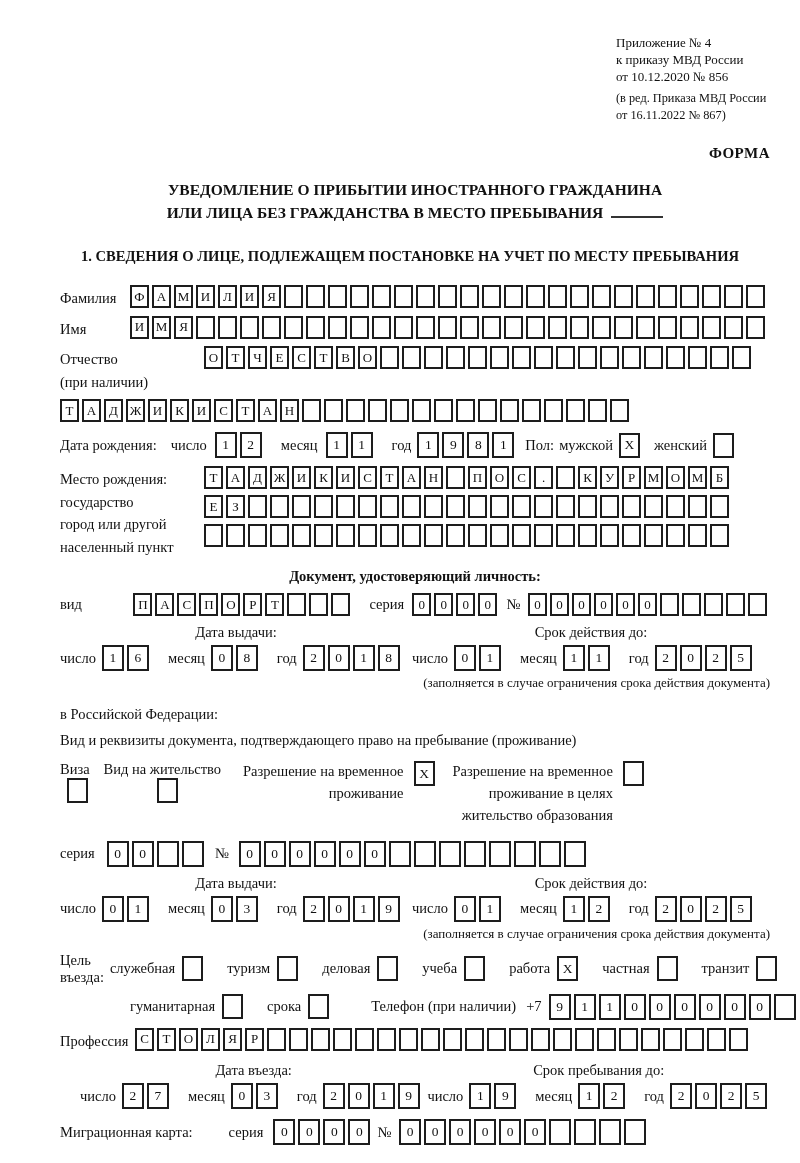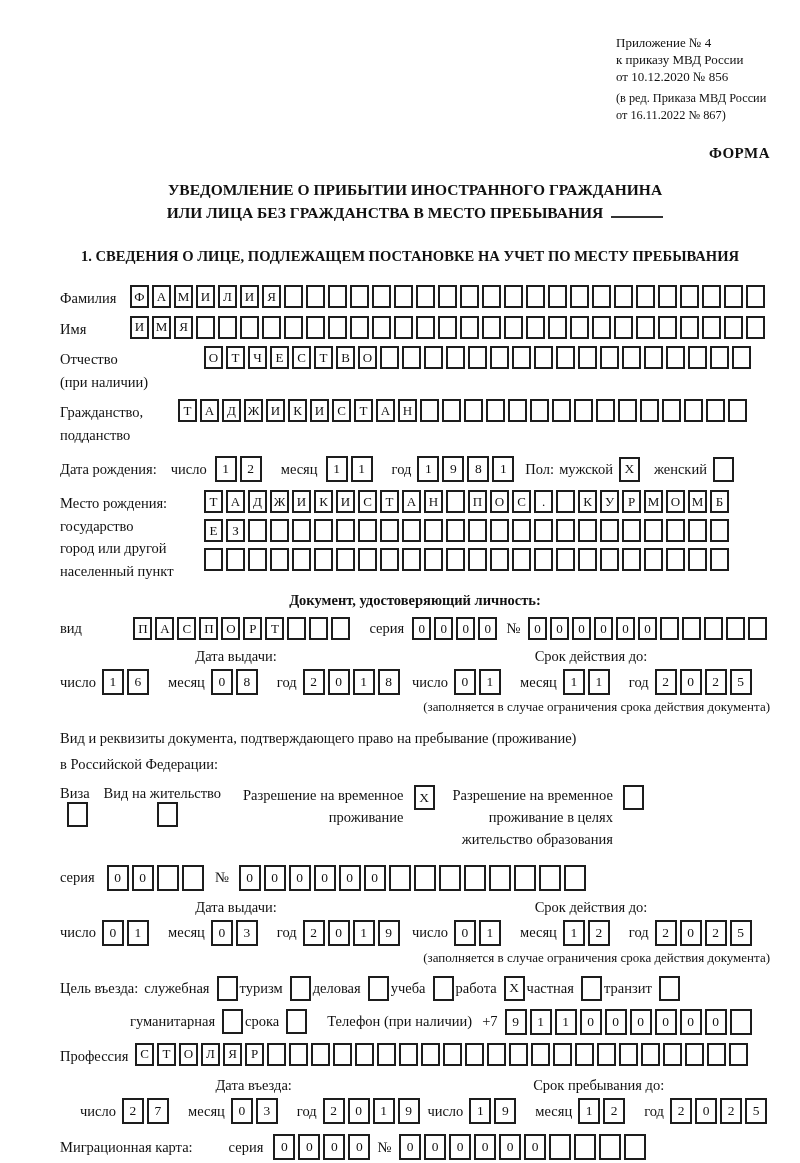--- a/index.html
+++ b/index.html
@@ -57,21 +57,21 @@
   
   .opts { display:flex; align-items:flex-start; margin:8px 0 14px; }
   .opt-inline { display:flex; align-items:center; margin-right:22px;flex-direction:column; }
   .opt-inline .box { margin-left:10px; }
   .opt-multi { display:flex; align-items:flex-start; margin-right:18px; }
   .opt-multi .txt { text-align:right; line-height:1.5; }
   .opt-multi .box { margin-left:10px; }
 
   
   .purpose-line { display:flex; align-items:center; flex-wrap:nowrap; margin-bottom:8px; }
-  .purpose-line .p { display:flex; align-items:center; margin-right:2px; white-space:nowrap; }
+  .purpose-line .p { display:flex; align-items:center; margin-right:24px; white-space:nowrap; }
   .purpose-line .p .box { margin-left:7px; }
   .indent70 { margin-left:70px; }
   .phone-lbl { margin:0 10px 0 18px; white-space:nowrap; }
 </style>
 </head>
 <body>
 
 <div class="page">
 
   <div class="annex">
@@ -192,24 +192,20 @@
         <span class="cell"></span>
         <span class="cell"></span>
         <span class="cell"></span>
         <span class="cell"></span>
         <span class="cell"></span>
         <span class="cell"></span>
       </div>
   </div>
 
   <div class="frow">
-    <div class="flabel w118 stack">
-      <div>Гражданство,</div>
-      <div>подданство</div>
-    </div>
     <div class="cells">
         <span class="cell">Т</span>
         <span class="cell">А</span>
         <span class="cell">Д</span>
         <span class="cell">Ж</span>
         <span class="cell">И</span>
         <span class="cell">К</span>
         <span class="cell">И</span>
         <span class="cell">С</span>
         <span class="cell">Т</span>
@@ -434,22 +430,22 @@
             <span class="cell">2</span>
             <span class="cell">0</span>
             <span class="cell">2</span>
             <span class="cell">5</span>
           </span>
       </div>
     </div>
   </div>
   <div class="note-right">(заполняется в случае ограничения срока действия документа)</div>
 
+  <div class="intro">в Российской Федерации:</div>
   <div class="intro">Вид и реквизиты документа, подтверждающего право на пребывание (проживание)</div>
-  <div class="intro">в Российской Федерации:</div>
 
   <div class="opts">
     <div class="opt-inline" style="margin-right:14px;">
       <span>Виза</span>
       <span class="box" style="margin-left:6px;"></span>
     </div>
     <div class="opt-inline">
       <span>Вид на жительство</span>
       <span class="box"></span>
     </div>

